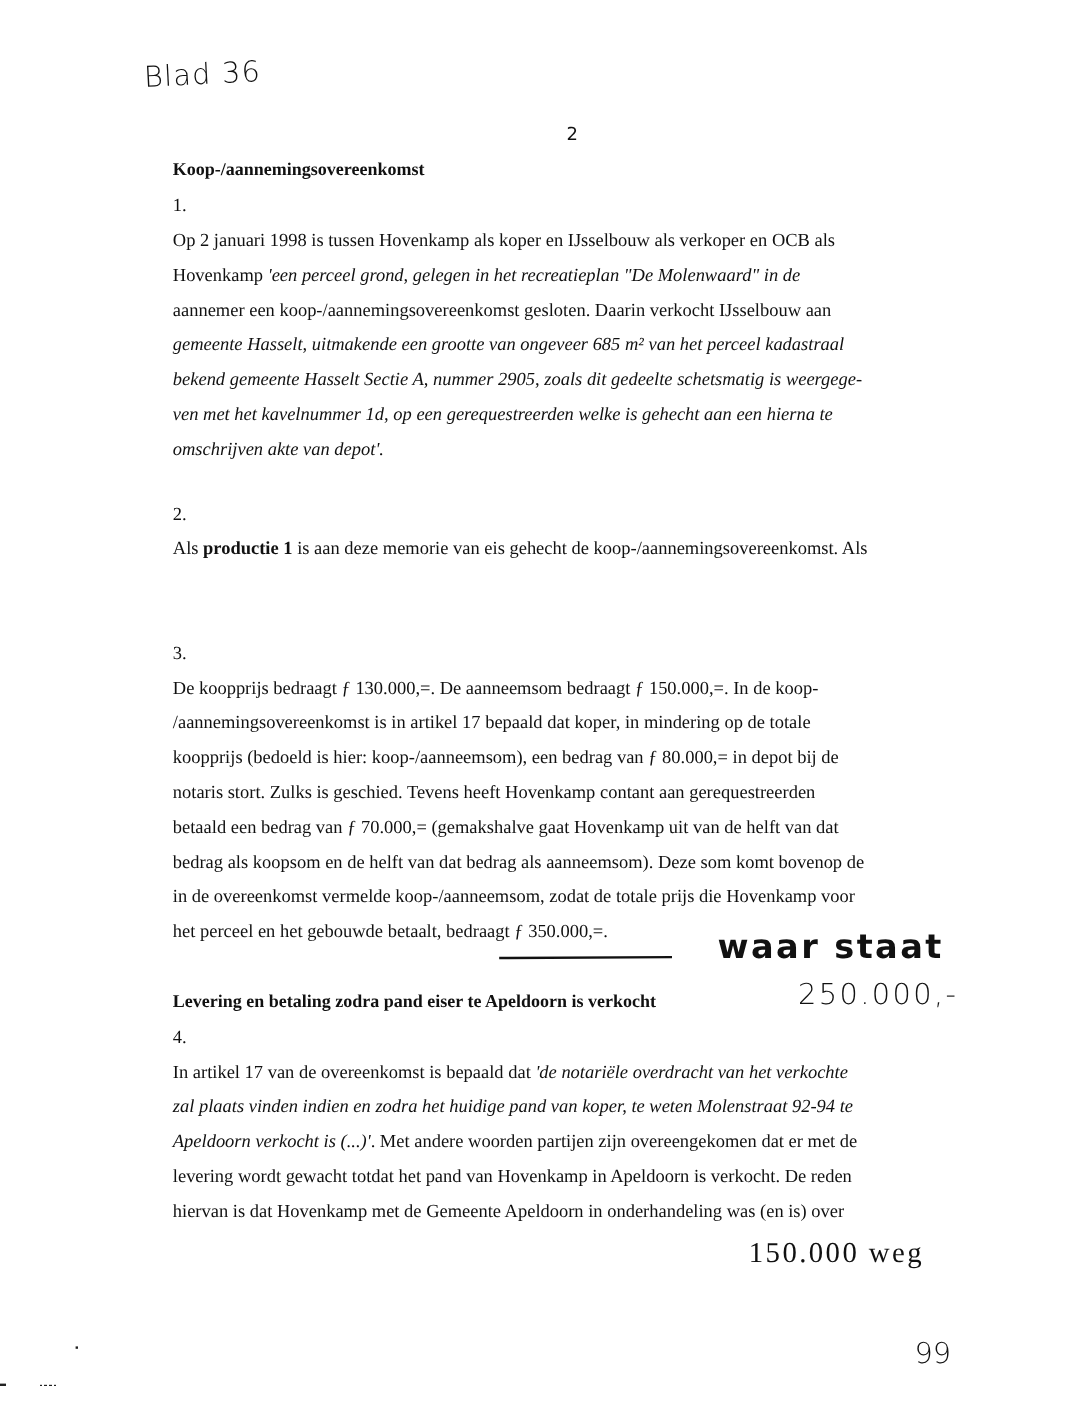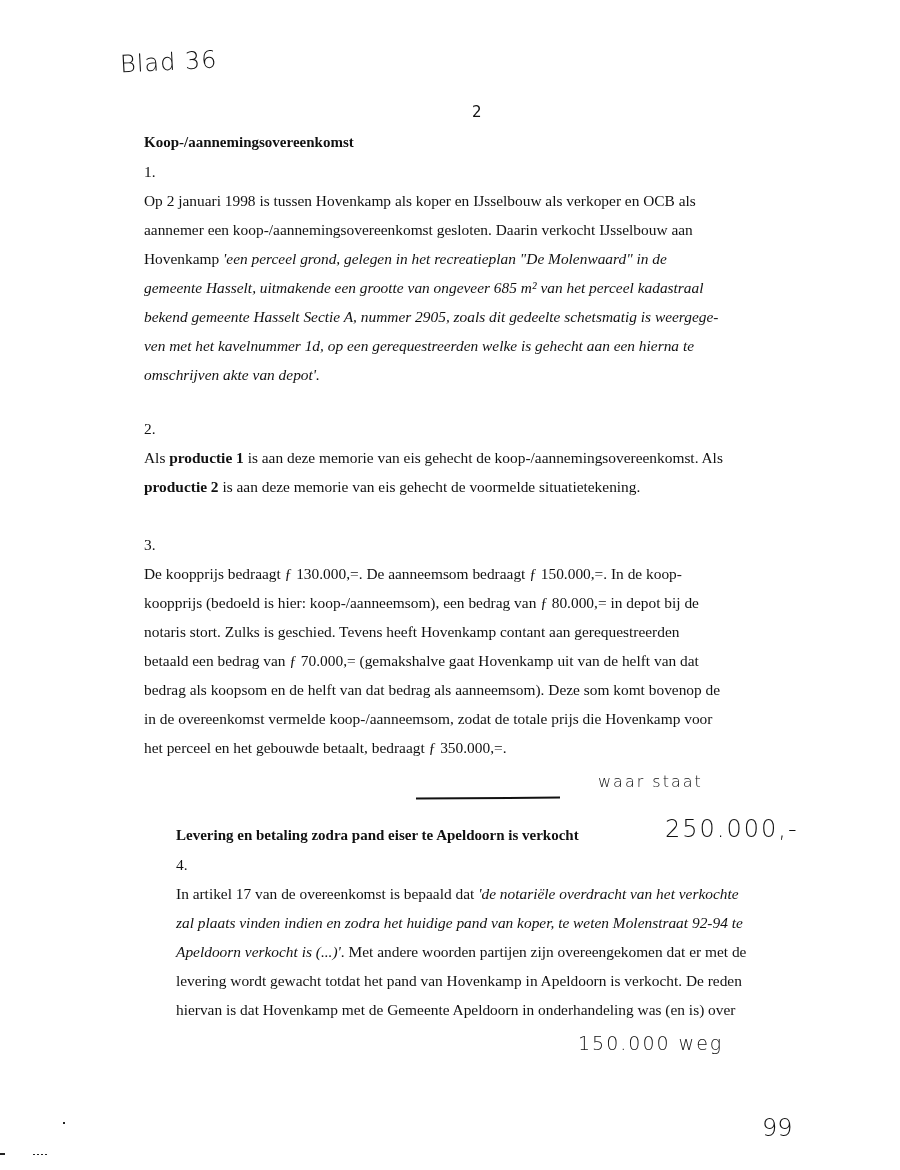--- a/index.html
+++ b/index.html
@@ -9,73 +9,73 @@
   .hand { font-family: "DejaVu Sans", sans-serif; font-weight: 300; color: #111; letter-spacing: 2px; position: absolute; }
   .hand-blad { left: 120px; top: 48px; font-size: 24px; transform: rotate(-3deg); letter-spacing: 1px; }
   .page-num { position: absolute; left: 472px; top: 103px; font-size: 15px; font-family: "DejaVu Sans", sans-serif; }
   .block { position: absolute; left: 144px; width: 680px; font-size: 15.4px; line-height: 29px; }
   .line { white-space: nowrap; display: block; height: 29px; }
   .heading { font-weight: bold; font-size: 15px; }
   .num { display: block; height: 29px; }
   b { font-weight: bold; }
   i { font-style: italic; }
   .underline-mark { position: absolute; left: 416px; top: 797px; width: 144px; height: 2px; background: #111; transform: rotate(-0.3deg); }
-  .hand-waar { left: 598px; top: 772px; font-size: 16px; }
+  .hand-waar { left: 598px; top: 772px; font-size: 28px; font-weight: bold; }
   .hand-250 { left: 665px; top: 815px; font-size: 24px; }
-  .hand-150 { left: 578px; top: 1032px; font-size: 19px; }
+  .hand-150 { left: 624px; top: 1032px; font-size: 24px; font-family: Liberation Serif, serif; }
   .hand-99 { left: 762px; top: 1114px; font-size: 24px; letter-spacing: 0; text-align: right; }
   .speck { position: absolute; width: 2px; height: 2px; background: #222; }
 </style>
 </head>
 <body>
 
 <div class="page">
 
   <div class="hand hand-blad">Blad 36</div>
   <div class="page-num">2</div>
 
   <div class="block serif" style="top:128px;">
     <span class="line heading">Koop-/aannemingsovereenkomst</span>
     <span class="num">1.</span>
     <div>
         <span class="line"><span>Op 2 januari 1998 is tussen Hovenkamp als koper en IJsselbouw als verkoper en OCB als</span></span>
+        <span class="line"><span>Hovenkamp </span><i>'een perceel grond, gelegen in het recreatieplan "De Molenwaard" in de</i></span>
         <span class="line"><span>aannemer een koop-/aannemingsovereenkomst gesloten. Daarin verkocht IJsselbouw aan</span></span>
-        <span class="line"><span>Hovenkamp </span><i>'een perceel grond, gelegen in het recreatieplan "De Molenwaard" in de</i></span>
         <span class="line"><i>gemeente Hasselt, uitmakende een grootte van ongeveer 685 m² van het perceel kadastraal</i></span>
         <span class="line"><i>bekend gemeente Hasselt Sectie A, nummer 2905, zoals dit gedeelte schetsmatig is weergege-</i></span>
         <span class="line"><i>ven met het kavelnummer 1d, op een gerequestreerden welke is gehecht aan een hierna te</i></span>
         <span class="line"><i>omschrijven akte van depot'.</i></span>
       </div>
   </div>
 
   <div class="block serif" style="top:414px;">
     <span class="num">2.</span>
     <div>
         <span class="line"><span>Als </span><b>productie 1</b><span> is aan deze memorie van eis gehecht de koop-/aannemingsovereenkomst. Als</span></span>
-        <span class="line"><b>productie 2</b><span> is aan deze memorie van eis gehecht de voormelde situatietekening.</span></span>
       </div>
   </div>
 
   <div class="block serif" style="top:530px;">
     <span class="num">3.</span>
     <div>
         <span class="line"><span>De koopprijs bedraagt ƒ 130.000,=. De aanneemsom bedraagt ƒ 150.000,=. In de koop-</span></span>
+        <span class="line"><span>/aannemingsovereenkomst is in artikel 17 bepaald dat koper, in mindering op de totale</span></span>
         <span class="line"><span>koopprijs (bedoeld is hier: koop-/aanneemsom), een bedrag van ƒ 80.000,= in depot bij de</span></span>
         <span class="line"><span>notaris stort. Zulks is geschied. Tevens heeft Hovenkamp contant aan gerequestreerden</span></span>
         <span class="line"><span>betaald een bedrag van ƒ 70.000,= (gemakshalve gaat Hovenkamp uit van de helft van dat</span></span>
         <span class="line"><span>bedrag als koopsom en de helft van dat bedrag als aanneemsom). Deze som komt bovenop de</span></span>
         <span class="line"><span>in de overeenkomst vermelde koop-/aanneemsom, zodat de totale prijs die Hovenkamp voor</span></span>
         <span class="line"><span>het perceel en het gebouwde betaalt, bedraagt ƒ 350.000,=.</span></span>
       </div>
   </div>
 
   <div class="underline-mark"></div>
   <div class="hand hand-waar">waar staat</div>
 
-  <div class="block serif" style="top:821px;margin-left:32px;">
+  <div class="block serif" style="top:821px;">
     <span class="line heading">Levering en betaling zodra pand eiser te Apeldoorn is verkocht</span>
     <span class="num">4.</span>
     <div>
         <span class="line"><span>In artikel 17 van de overeenkomst is bepaald dat </span><i>'de notariële overdracht van het verkochte</i></span>
         <span class="line"><i>zal plaats vinden indien en zodra het huidige pand van koper, te weten Molenstraat 92-94 te</i></span>
         <span class="line"><i>Apeldoorn verkocht is (...)'</i><span>. Met andere woorden partijen zijn overeengekomen dat er met de</span></span>
         <span class="line"><span>levering wordt gewacht totdat het pand van Hovenkamp in Apeldoorn is verkocht. De reden</span></span>
         <span class="line"><span>hiervan is dat Hovenkamp met de Gemeente Apeldoorn in onderhandeling was (en is) over</span></span>
       </div>
   </div>

